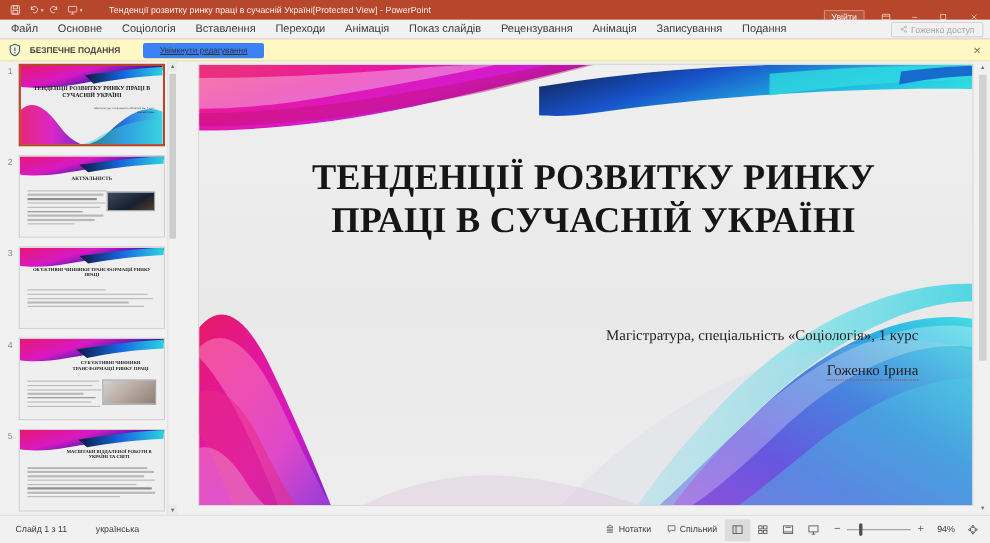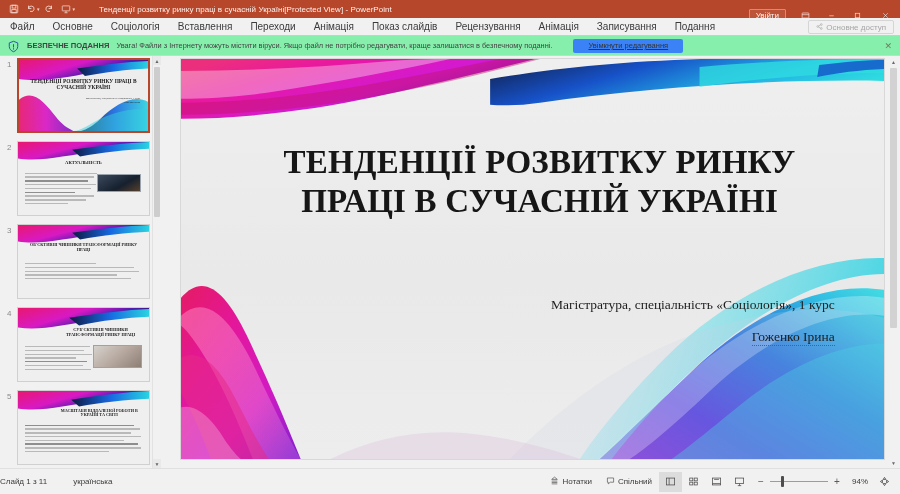--- a/index.html
+++ b/index.html
@@ -64,21 +64,21 @@
   .share-btn {
     position: absolute; right: 6px; top: 2px; height: 14px;
     display: flex; align-items: center; gap: 3px;
     padding: 0 7px; border: 1px solid #d5d5d5; border-radius: 2px;
     font-size: 8px; color: #a6a6a6; background: #f1f1f1;
   }
 
   
   .pv-bar {
     position: absolute; top: 36px; left: 0; width: 900px; height: 20px;
-    background: #86efac; border-bottom: 1px solid #e0d59a;
+    background: #fef9c3; border-bottom: 1px solid #e0d59a;
     display: flex; align-items: center; padding-left: 7px; gap: 7px;
   }
   .pv-icon { width: 13px; height: 13px; color: #2b579a; flex: 0 0 auto; }
   .pv-strong { font-size: 7.6px; font-weight: bold; color: #444; white-space: nowrap; }
   .pv-text { font-size: 7.4px; color: #444; white-space: nowrap; }
   .pv-btn {
     margin-left: 14px; height: 14px; padding: 0 8px;
     background: #f0f0f0; border: 7px solid #3b82f6; border-radius: 2px;
     font-size: 7.5px; color: #333; display: flex; align-items: center;
     white-space: nowrap;
@@ -187,21 +187,21 @@
     position: absolute; right: 1px; top: 12px; width: 7px; height: 260px;
     background: #d2d2d2; border-radius: 1px;
   }
 
   
   .statusbar {
     position: absolute; bottom: 0; left: 0; width: 900px; height: 26px;
     background: #f1f1f1; border-top: 1px solid #e0e0e0;
     display: flex; align-items: center; font-size: 8px; color: #3b3b3b;
   }
-  .sb-left { display: flex; align-items: flex-end; gap: 26px; padding-left: 0; }
+  .sb-left { display: flex; align-items: flex-end; gap: 26px; padding-left: 14px; }
   .sb-right {
     position: absolute; right: 6px; display: flex; align-items: center; gap: 0;
   }
   .sb-item {
     display: flex; align-items: center; gap: 3px;
     padding: 0 7px; height: 20px; color: #3b3b3b; white-space: nowrap;
   }
   .view-btn {
     width: 23px; height: 20px; display: flex; align-items: center;
     justify-content: center; color: #5a5a5a;
@@ -301,33 +301,32 @@
 
     <div class="share-btn">
       <span>
         <svg width="7" height="7" viewBox="0 0 16 16" fill="none" stroke="currentColor" stroke-width="1.4">
           <circle cx="12" cy="3.5" r="2"></circle>
             <circle cx="4" cy="8" r="2"></circle>
             <circle cx="12" cy="12.5" r="2"></circle>
           <path d="M5.8 7 L10.2 4.5M5.8 9 L10.2 11.5"></path>
         </svg>
       </span>
-      <span>Основне доступ</span>
+      <span>Гоженко доступ</span>
     </div>
   </div>
 
   <div class="pv-bar">
     <span class="pv-icon">
       <svg width="13" height="13" viewBox="0 0 16 16" fill="none" stroke="#2b579a" stroke-width="1.2">
         <path d="M8 1.6 L13.2 3.6 V8 C13.2 11.2 10.8 13.4 8 14.4 C5.2 13.4 2.8 11.2 2.8 8 V3.6 Z"></path>
         <path d="M8 5.6v3.2M8 10.6v.7" stroke-linecap="round"></path>
       </svg>
     </span>
     <span class="pv-strong">БЕЗПЕЧНЕ ПОДАННЯ</span>
-    <span class="pv-text">Увага! Файли з Інтернету можуть містити віруси. Якщо файл не потрібно редагувати, краще залишатися в безпечному поданні.</span>
     <div class="pv-btn">Увімкнути редагування</div>
     <span class="pv-close">✕</span>
   </div>
 
   <div class="workspace">
 
     <div class="thumbs">
 
       <div class="thumb-row" style="top: 0px; position: absolute; left: 0px; width: 152px;">
         <span class="thumb-num">1</span>

